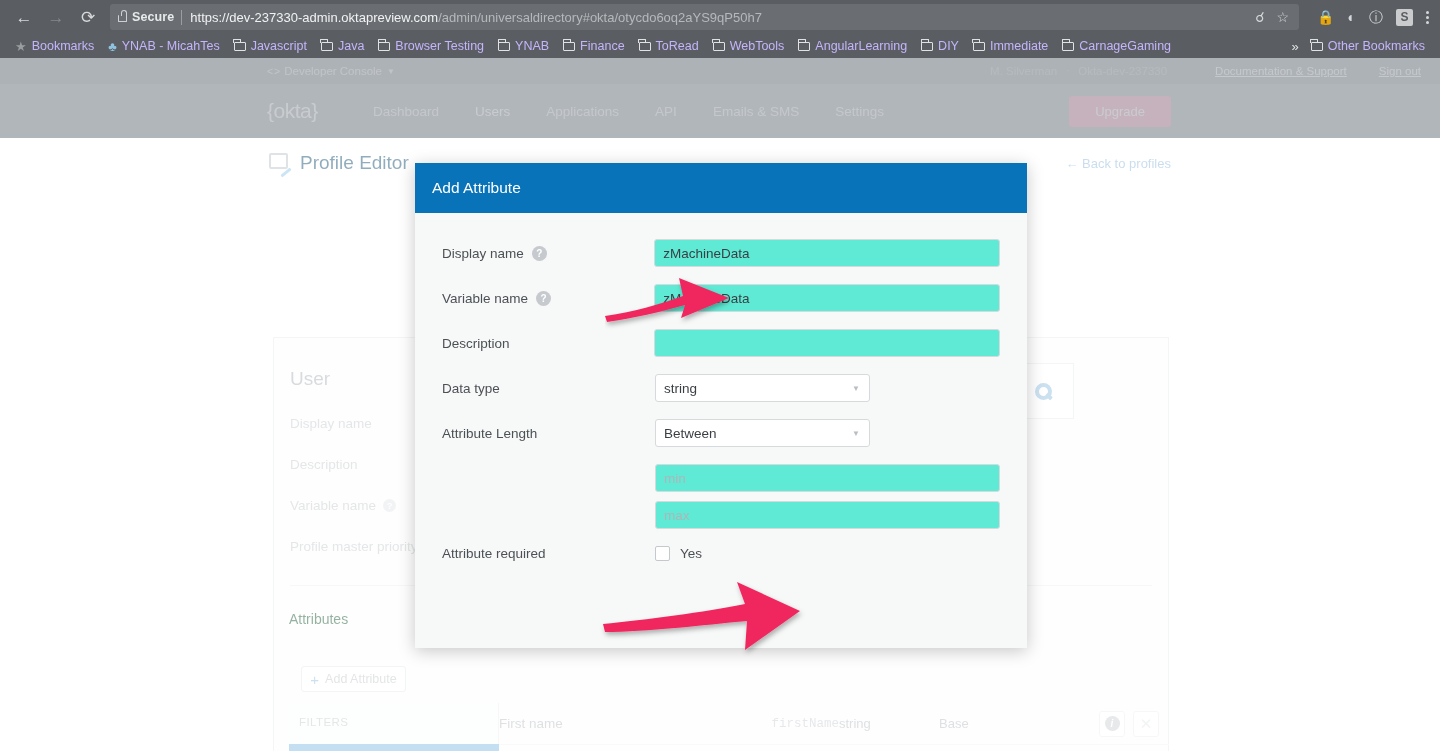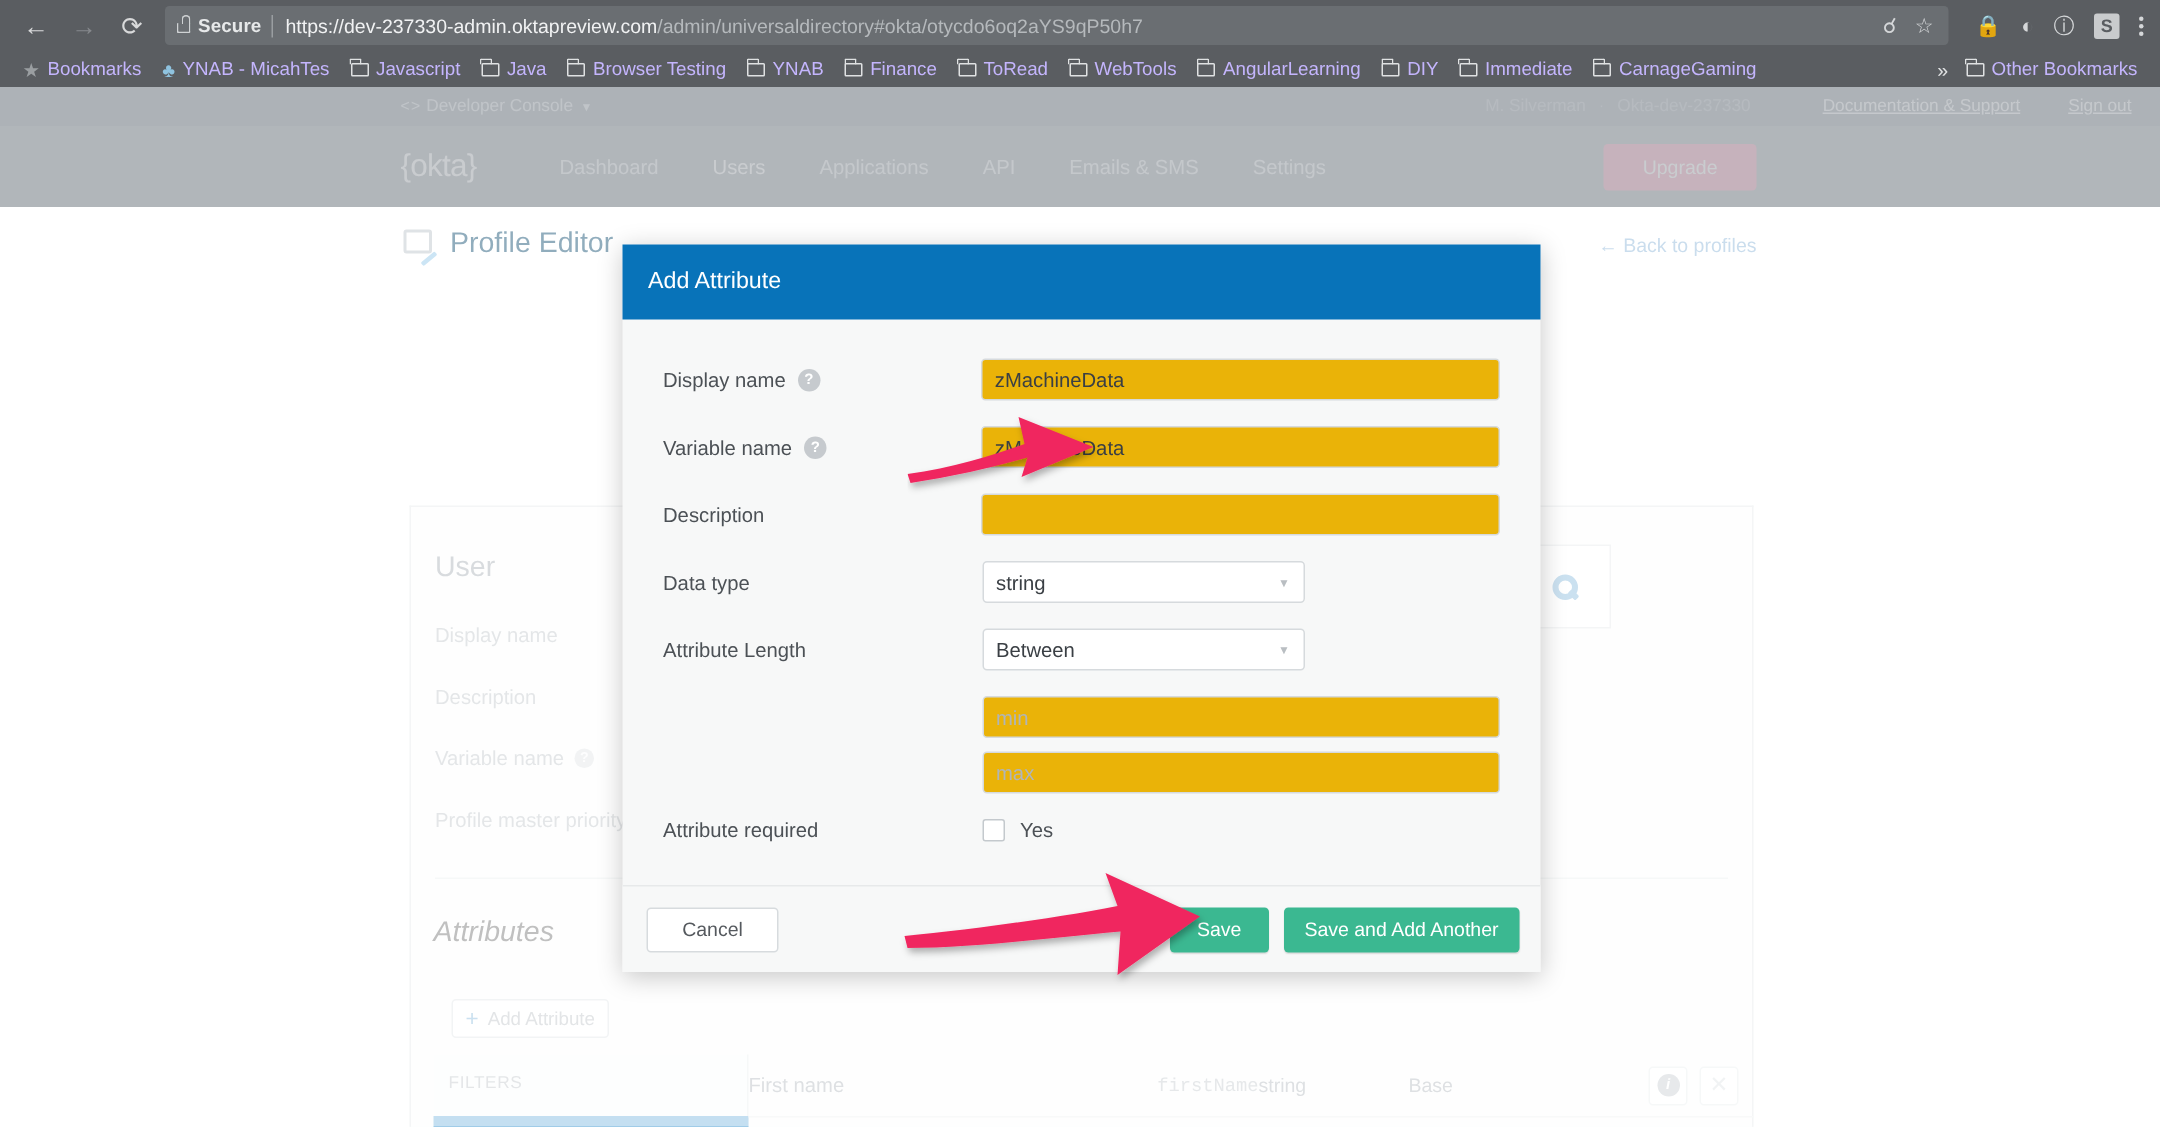--- a/index.html
+++ b/index.html
@@ -129,21 +129,21 @@
     font-size:9.5px; display:inline-flex; align-items:center; justify-content:center; font-weight:bold;
   }
   .panel-search {
     position:absolute; right:94px; top:25px; width:62px; height:56px;
     border:1px solid #e6e9ea; background:#ffffff; display:flex; align-items:center; justify-content:center;
   }
   .mag { width:17px; height:17px; border:4px solid #8cbcdd; border-radius:50%; position:relative; }
   .mag::after { content:""; position:absolute; right:-3px; bottom:-4px; width:4px; height:7px; background:#8cbcdd; transform:rotate(-45deg); border-radius:1px; }
   .panel-divider { position:absolute; left:16px; right:16px; top:247px; height:1px; background:#eceff0; }
 
-  .attrs-title { position:absolute; left:289px; top:473px; color:#737373; font-size:19px;font-style:italic; }
+  .attrs-title { position:absolute; left:289px; top:473px; color:#14532d; font-size:14px; }
   .add-attr-btn {
     position:absolute; left:301px; top:528px; width:105px; height:26px;
     border:1px solid #e3e6e8; background:#ffffff; border-radius:3px;
     display:flex; align-items:center; justify-content:center; gap:6px; cursor:pointer;
   }
   .add-attr-btn .plus { color:#8cbcdd; font-size:15px; line-height:1; }
   .add-attr-btn .lbl { color:#c0c5c9; font-size:12.5px; }
 
   .filters-label { position:absolute; left:299px; top:578px; color:#c3c8cc; font-size:11.5px; letter-spacing:.4px; }
   .filter-list { position:absolute; left:289px; top:606px; width:210px; }
@@ -186,21 +186,21 @@
   }
   .modal-head .t { color:#ffffff; font-size:15.5px; }
   .modal-body { position:relative; height:377px; padding:26px 27px 0 27px; }
   .frow { display:flex; align-items:center; margin-bottom:17px; }
   .flabel { width:213px; color:#4c5156; font-size:13.5px; display:flex; align-items:center; gap:8px; }
   .flabel .qm {
     width:15px; height:15px; border-radius:50%; background:#c6cace; color:#ffffff;
     font-size:10px; display:inline-flex; align-items:center; justify-content:center; font-weight:bold;
   }
   .ftext {
-    width:347px; height:28px; border:1px solid #d6dadd; border-radius:3px; background:#eab308;
+    width:347px; height:28px; border:1px solid #d6dadd; border-radius:3px; background:#5eead4;
     padding:1px 8px; font-size:13.5px; color:#3a3f44; font-family:"Liberation Sans", sans-serif;
     outline:none;
   }
   .ftext::placeholder { color:#b0b5b9; }
   .fselect {
     width:215px; height:28px; border:1px solid #d6dadd; border-radius:3px; background:#ffffff;
     display:flex; align-items:center; padding:0 8px; font-size:13.5px; color:#3a3f44; position:relative;
   }
   .fselect .ar { position:absolute; right:9px; color:#b9bec2; font-size:8px; }
   .frow.minmax { margin-bottom:9px; }
@@ -494,27 +494,20 @@
     </div>
 
     <div class="frow" style="margin-top:0">
       <span class="flabel">Attribute required</span>
       <span class="chk"></span>
       <span class="chk-lbl">Yes</span>
     </div>
 
   </div>
 
-  <div class="modal-foot">
-    <button class="btn-cancel">Cancel</button>
-    <span class="foot-right">
-      <button class="btn-save">Save</button>
-      <button class="btn-save wide">Save and Add Another</button>
-    </span>
-  </div>
 </div>
 
 <svg id="arrow-var" viewBox="0 0 180 60">
   <defs>
     <filter id="sh1" x="-30%" y="-30%" width="180%" height="180%">
       <feDropShadow dx="1.5" dy="3" stdDeviation="2.5" flood-color="#000" flood-opacity="0.30"></feDropShadow>
     </filter>
   </defs>
   <path filter="url(#sh1)" fill="#f0285f" d="M0,44 C30,40 55,32 78,24 L74,6 L124,26 L76,46 L80,33 C56,40 28,46 2,50 Z"></path>
 </svg>

